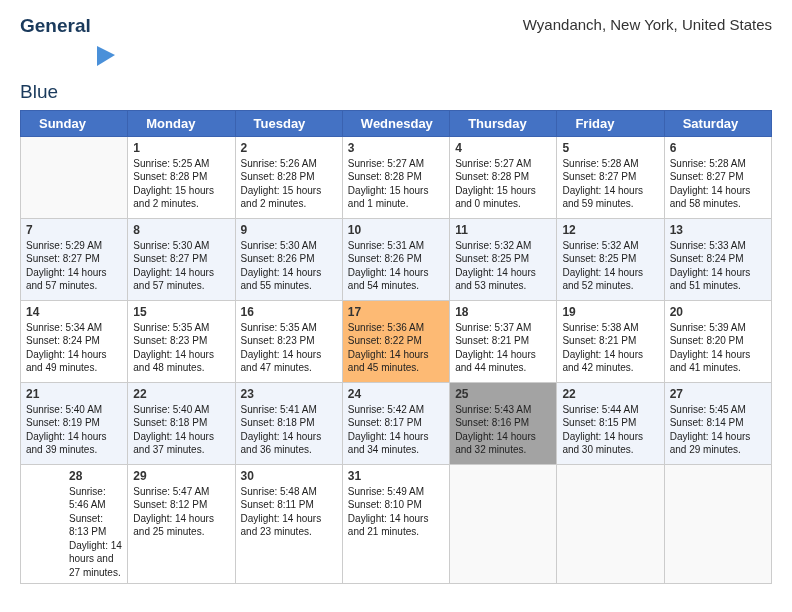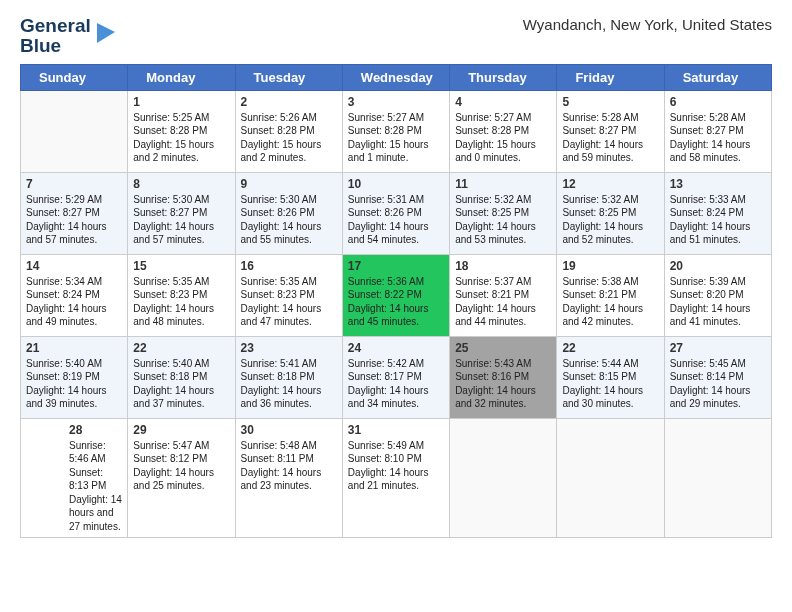--- a/index.html
+++ b/index.html
@@ -96,21 +96,21 @@
   </style>
 </head>
 <body>
 
 <div class="page">
   <div class="header">
     <div class="logo">
       <div class="logo-row">
         <div style="display:flex;flex-direction:column;line-height:1.05">
           <span style="font-size:19px;font-weight:bold;color:#1a3a5c;">General</span>
-          <span style="font-size:19px;font-weight:bold;color:#1a3a5c;">Blue</span>
+          <span style="font-size:19px;font-weight:normal;color:#1a3a5c;margin-top:46px;">Blue</span>
         </div>
         <div style="margin-left:4px;margin-top:-4px;">
           <svg width="22" height="22" viewBox="0 0 22 22">
             <polygon points="2,2 20,11 2,22" fill="#4a90d9"></polygon>
           </svg>
         </div>
       </div>
     </div>
     <div class="title-section">
       <div class="location">Wyandanch, New York, United States</div>
@@ -193,21 +193,21 @@
             <div class="day-info">Sunrise: 5:34 AM<br>Sunset: 8:24 PM<br>Daylight: 14 hours and 49 minutes.</div>
           </td>
           <td style="background-color: rgb(255, 255, 255);">
             <span class="day-num">15</span>
             <div class="day-info">Sunrise: 5:35 AM<br>Sunset: 8:23 PM<br>Daylight: 14 hours and 48 minutes.</div>
           </td>
           <td style="background-color: rgb(255, 255, 255);">
             <span class="day-num">16</span>
             <div class="day-info">Sunrise: 5:35 AM<br>Sunset: 8:23 PM<br>Daylight: 14 hours and 47 minutes.</div>
           </td>
-          <td style="background-color: #22c55e;">
+          <td style="background-color: #fdba74;">
             <span class="day-num">17</span>
             <div class="day-info">Sunrise: 5:36 AM<br>Sunset: 8:22 PM<br>Daylight: 14 hours and 45 minutes.</div>
           </td>
           <td style="background-color: rgb(255, 255, 255);">
             <span class="day-num">18</span>
             <div class="day-info">Sunrise: 5:37 AM<br>Sunset: 8:21 PM<br>Daylight: 14 hours and 44 minutes.</div>
           </td>
           <td style="background-color: rgb(255, 255, 255);">
             <span class="day-num">19</span>
             <div class="day-info">Sunrise: 5:38 AM<br>Sunset: 8:21 PM<br>Daylight: 14 hours and 42 minutes.</div>

